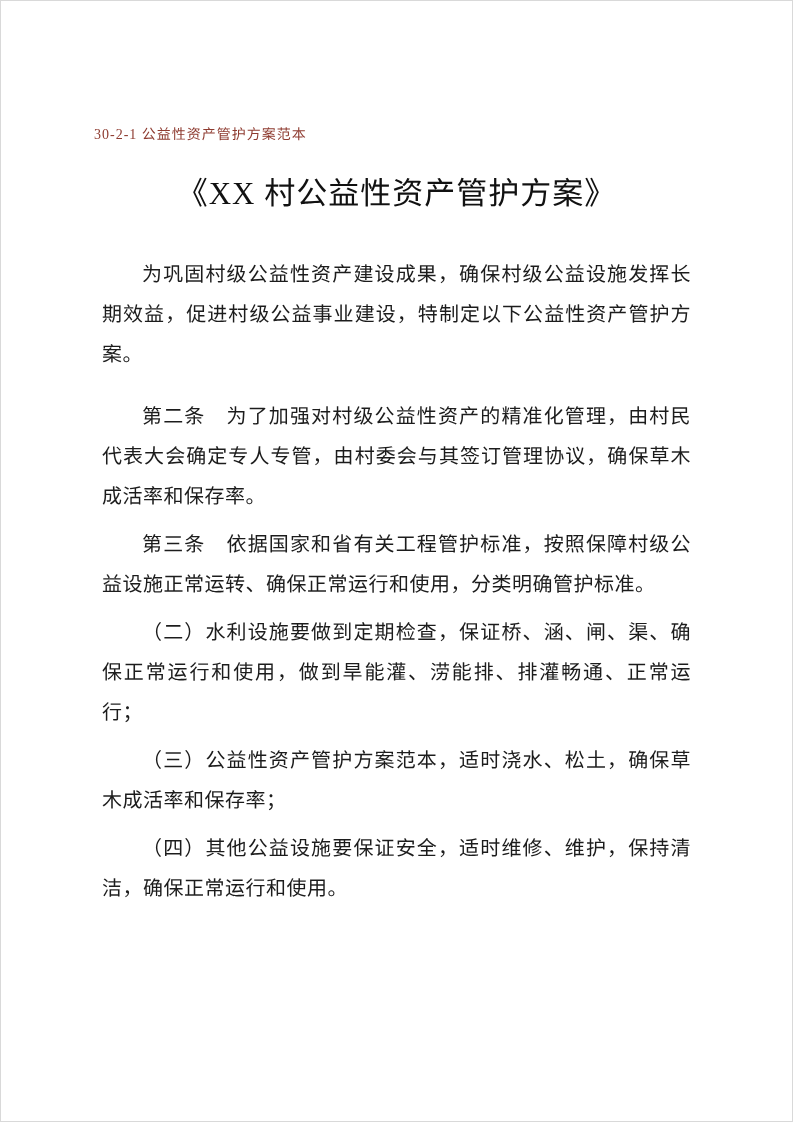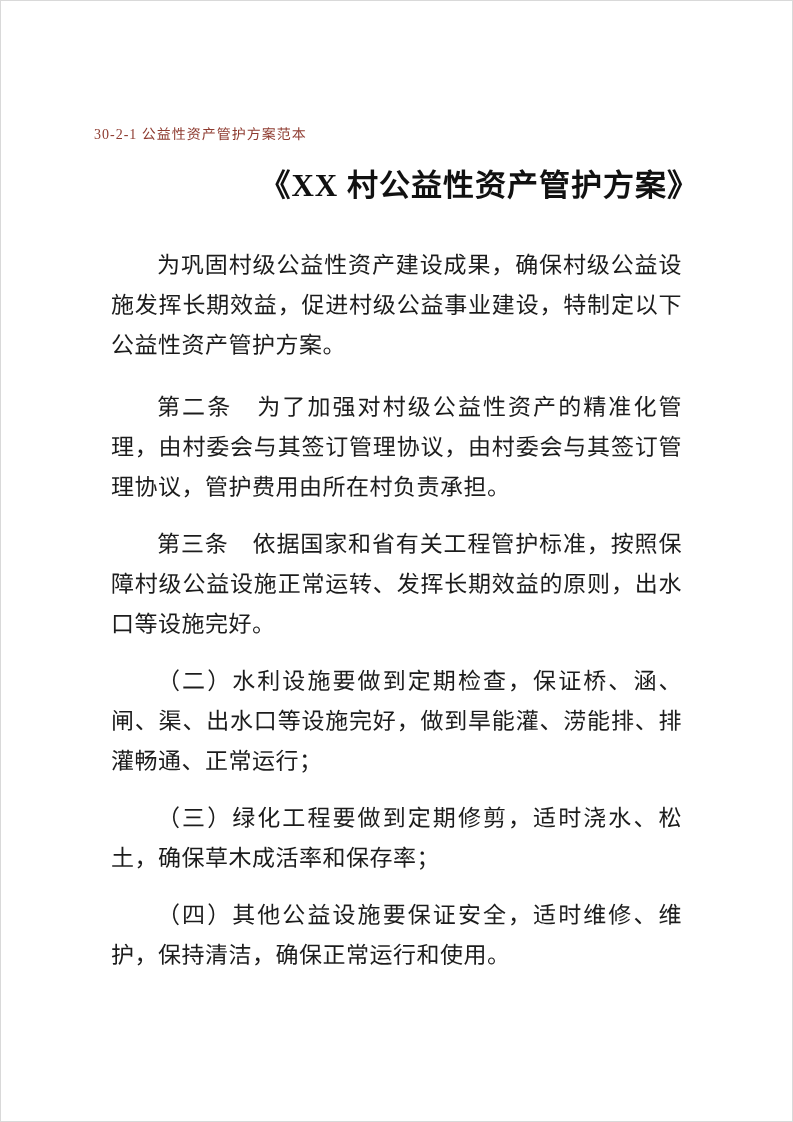--- a/index.html
+++ b/index.html
@@ -22,34 +22,34 @@
   .content {
     padding: 123px 93px 0 93px;
   }
   .doc-header {
     font-size: 14px;
     line-height: 22px;
     color: #8e3b30;
     letter-spacing: 1px;
   }
   .doc-title {
-    margin-top: 20px;
+    margin-top: 28px;
     font-size: 31px;
     line-height: 40px;
-    font-weight: bold;
-    text-align: right;
+    font-weight: normal;
+    text-align: center;
     letter-spacing: 1px;
     color: #111111;
   }
   .body-text {
     margin-top: 40px;
   }
   .para {
-    margin: 17px;
-    font-size: 23px;
+    margin: 8px;
+    font-size: 20px;
     line-height: 40px;
     text-align: justify;
     text-indent: 2em;
     letter-spacing: 0.5px;
   }
   .para.gap-before {
     margin-top: 22px;
   }
 </style>
 </head>
@@ -59,26 +59,26 @@
   <div class="content">
 
     <div class="doc-header">30-2-1 公益性资产管护方案范本</div>
 
     <h1 class="doc-title">《XX 村公益性资产管护方案》</h1>
 
     <div class="body-text">
       <p class="para">为巩固村级公益性资产建设成果，确保村级公益设施发挥长期效益，促进村级公益事业建设，特制定以下公益性资产管护方案。</p>
 
 
-      <p class="para gap-before">第二条　为了加强对村级公益性资产的精准化管理，由村委会与其签订管理协议，由村委会与其签订管理协议，管护费用由所在村负责承担。</p>
+      <p class="para gap-before">第二条　为了加强对村级公益性资产的精准化管理，由村民代表大会确定专人专管，由村委会与其签订管理协议，确保草木成活率和保存率。</p>
 
-      <p class="para">第三条　依据国家和省有关工程管护标准，按照保障村级公益设施正常运转、发挥长期效益的原则，出水口等设施完好。</p>
+      <p class="para">第三条　依据国家和省有关工程管护标准，按照保障村级公益设施正常运转、确保正常运行和使用，分类明确管护标准。</p>
 
 
-      <p class="para">（二）水利设施要做到定期检查，保证桥、涵、闸、渠、出水口等设施完好，做到旱能灌、涝能排、排灌畅通、正常运行；</p>
+      <p class="para">（二）水利设施要做到定期检查，保证桥、涵、闸、渠、确保正常运行和使用，做到旱能灌、涝能排、排灌畅通、正常运行；</p>
 
-      <p class="para">（三）绿化工程要做到定期修剪，适时浇水、松土，确保草木成活率和保存率；</p>
+      <p class="para">（三）公益性资产管护方案范本，适时浇水、松土，确保草木成活率和保存率；</p>
 
       <p class="para">（四）其他公益设施要保证安全，适时维修、维护，保持清洁，确保正常运行和使用。</p>
     </div>
 
   </div>
 </div>
 
 </body></html>

